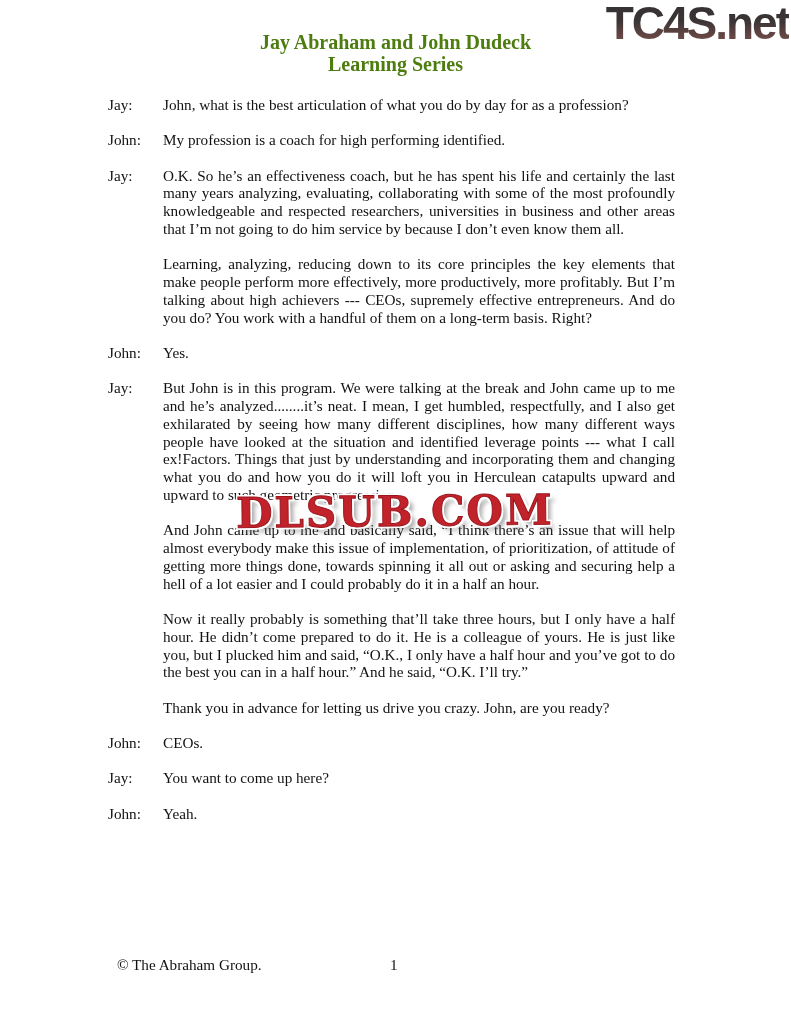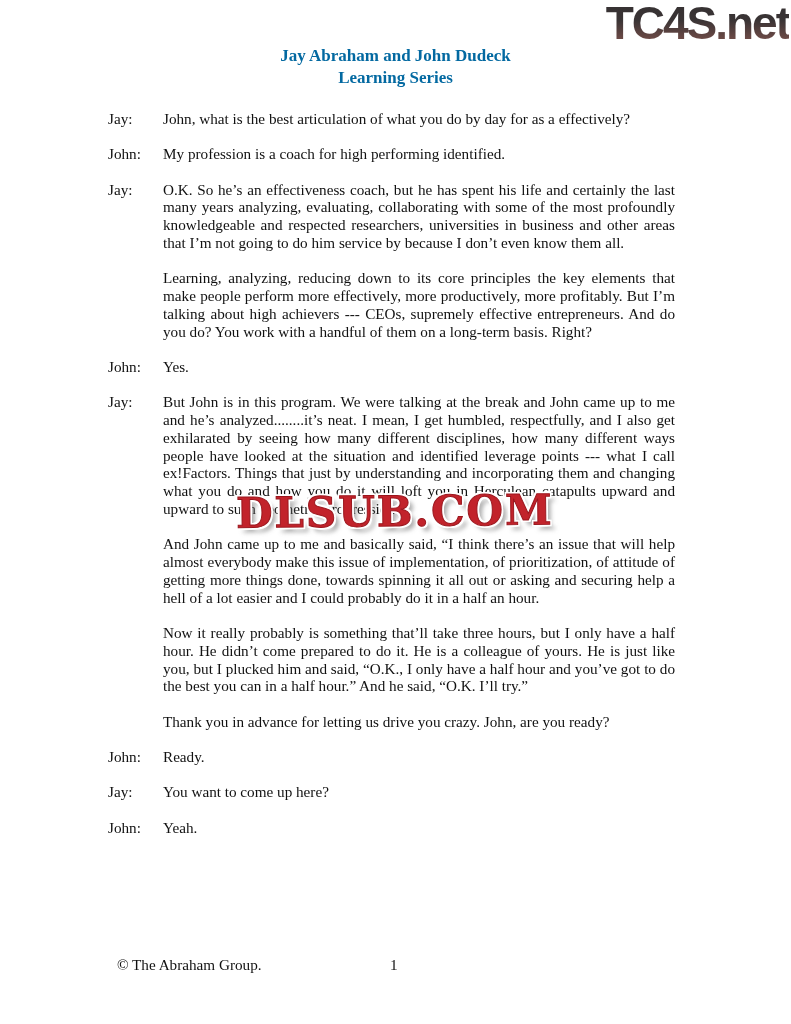--- a/index.html
+++ b/index.html
@@ -10,26 +10,26 @@
     height: 1024px;
     margin: 0 auto;
     background: #ffffff;
     font-family: "Liberation Serif", serif;
     color: #111;
     overflow: hidden;
   }
 
   
   .title-block {
-    padding-top: 45px;
+    padding-top: 31px;
     text-align: center;
     font-weight: bold;
-    font-size: 17px;
+    font-size: 20px;
     line-height: 22px;
-    color: #0369a1;
+    color: #4d7c0f;
   }
 
   
   .dialogue {
     margin: 21px 116px 0 108px;
     font-size: 15.2px;
   }
   .entry { display: flex; }
   .speaker {
     flex: none;
@@ -124,21 +124,21 @@
   <header class="title-block">
     <div>Jay Abraham and John Dudeck</div>
     <div>Learning Series</div>
   </header>
 
   <main class="dialogue">
 
     <section class="entry">
       <div class="speaker">Jay:</div>
       <div class="paras">
-        <p class="para">John, what is the best articulation of what you do by day for as a effectively?</p>
+        <p class="para">John, what is the best articulation of what you do by day for as a profession?</p>
       </div>
     </section>
 
     <section class="entry">
       <div class="speaker">John:</div>
       <div class="paras">
         <p class="para">My profession is a coach for high performing identified.</p>
       </div>
     </section>
 
@@ -163,21 +163,21 @@
         <p class="para">But John is in this program.  We were talking at the break and John came up to me and he’s analyzed........it’s neat.  I mean, I get humbled, respectfully, and I also get exhilarated by seeing how many different disciplines, how many different ways people have looked at the situation and identified leverage points --- what I call ex!Factors.  Things that just by understanding and incorporating them and changing what you do and how you do it will loft you in Herculean catapults upward and upward to such geometric progression.</p>
         <p class="para">And John came up to me and basically said, “I think there’s an issue that will help almost everybody make this issue of implementation, of prioritization, of attitude of getting more things done, towards spinning it all out or asking and securing help a hell of a lot easier and I could probably do it in a half an hour.</p>
         <p class="para">Now it really probably is something that’ll take three hours, but I only have a half hour.  He didn’t come prepared to do it.  He is a colleague of yours.  He is just like you, but I plucked him and said, “O.K., I only have a half hour and you’ve got to do the best you can in a half hour.”  And he said, “O.K.  I’ll try.”</p>
         <p class="para">Thank you in advance for letting us drive you crazy.  John, are you ready?</p>
       </div>
     </section>
 
     <section class="entry">
       <div class="speaker">John:</div>
       <div class="paras">
-        <p class="para">Ready.</p>
+        <p class="para">CEOs.</p>
       </div>
     </section>
 
     <section class="entry">
       <div class="speaker">Jay:</div>
       <div class="paras">
         <p class="para">You want to come up here?</p>
       </div>
     </section>
 

